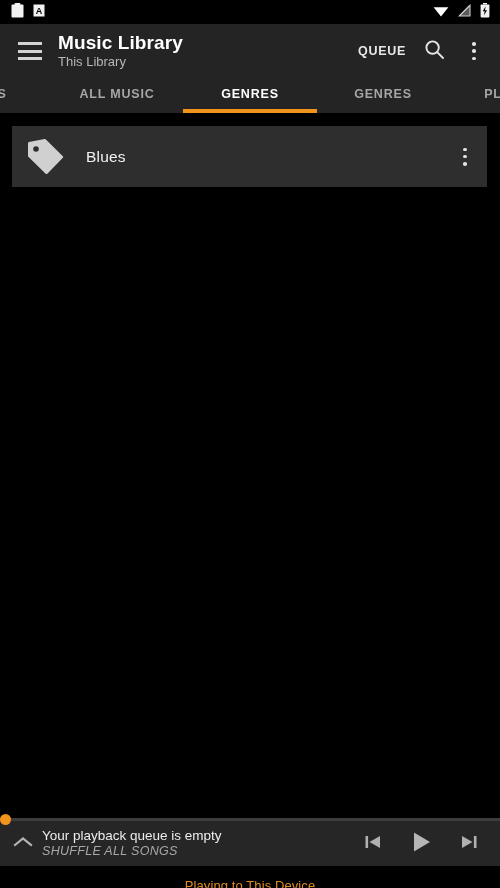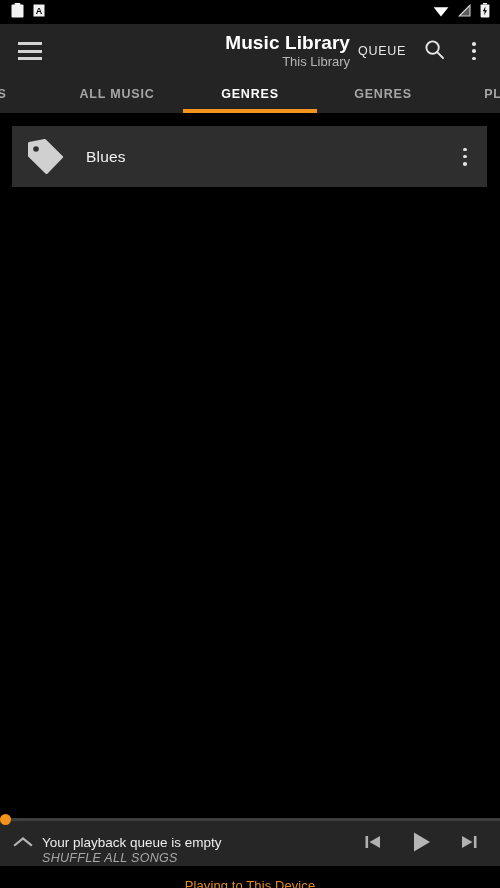--- a/index.html
+++ b/index.html
@@ -51,21 +51,20 @@
   
   .appbar {
     position: absolute;
     top: 24px; left: 0;
     width: 500px;
     height: 54px;
     background: #242424;
     display: flex;
     align-items: center;
     z-index: 20;
-    text-align: right;
   }
   .hamburger {
     width: 24px;
     height: 18px;
     margin-left: 18px;
     margin-right: 16px;
     display: flex;
     flex-direction: column;
     justify-content: space-between;
     cursor: pointer;
@@ -103,21 +102,21 @@
   .appbar-actions {
     display: flex;
     align-items: center;
     gap: 0;
     padding-right: 6px;
     flex: 0 0 auto;
   }
   .queue-btn {
     color: #e8e8e8;
     font-size: 12.5px;
-    font-weight: normal;
+    font-weight: bold;
     letter-spacing: 0.7px;
     padding: 8px 8px;
     cursor: pointer;
     white-space: nowrap;
   }
   .icon-btn {
     width: 40px;
     height: 40px;
     display: flex;
     align-items: center;
@@ -256,21 +255,21 @@
     border-radius: 50%;
     background: #f0941e;
     cursor: pointer;
   }
   .player-body {
     position: absolute;
     top: 3px; left: 0;
     width: 500px;
     height: 45px;
     display: flex;
-    align-items: flex-end;
+    align-items: center;
   }
   .expand-btn {
     width: 38px;
     min-width: 38px;
     height: 45px;
     display: flex;
     align-items: center;
     justify-content: center;
     cursor: pointer;
     padding-left: 4px;

